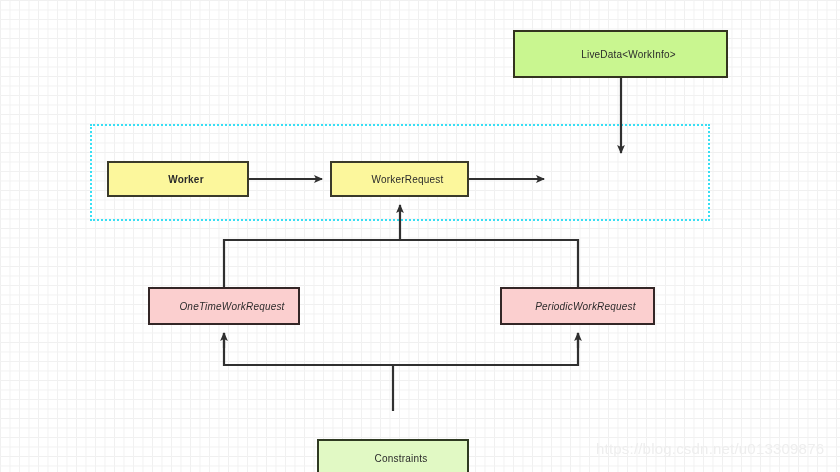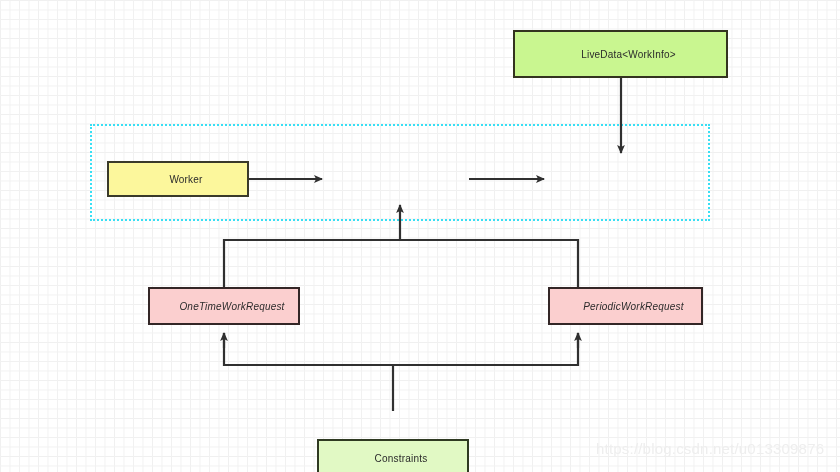--- a/index.html
+++ b/index.html
@@ -105,25 +105,26 @@
     <g>
       <path d="M224,333 L224,365 L578,365 L578,333" fill="none" stroke="#303030" stroke-width="2.2" stroke-linejoin="miter"></path>
       <line x1="224" y1="348" x2="224" y2="333" stroke="#303030" stroke-width="2.2" marker-end="url(#arrowhead)"></line>
       <line x1="578" y1="348" x2="578" y2="333" stroke="#303030" stroke-width="2.2" marker-end="url(#arrowhead)"></line>
       <line x1="393" y1="365" x2="393" y2="411" stroke="#303030" stroke-width="2.2"></line>
     </g>
   </svg>
 
   <div class="node green-bright" id="node-livedata" style="left: 513px; top: 30px; width: 215px; height: 48px; background: rgb(201, 246, 144); border-color: rgb(51, 51, 31);">LiveData&lt;WorkInfo&gt;</div>
 
-  <div class="node yellow" id="node-worker" style="left: 107px; top: 161px; width: 142px; height: 36px; background: rgb(252, 247, 156); border-color: rgb(58, 58, 42);">Worker</div>
+  <div class="node yellow" id="node-worker" style="left: 107px; top: 161px; width: 142px; height: 36px; background: rgb(252, 247, 156); border-color: rgb(58, 58, 42); font-weight: bold;">Worker</div>
 
+  <div class="node yellow" id="node-workerrequest" style="left: 330px; top: 161px; width: 139px; height: 36px; background: rgb(252, 247, 156); border-color: rgb(58, 58, 42);">WorkerRequest</div>
 
 
   <div class="node pink" id="node-onetimeworkrequest" style="left: 148px; top: 287px; width: 152px; height: 38px; background: rgb(251, 207, 207); border-color: rgb(51, 38, 38);">OneTimeWorkRequest</div>
 
-  <div class="node pink" id="node-periodicworkrequest" style="left: 500px; top: 287px; width: 155px; height: 38px; background: rgb(251, 207, 207); border-color: rgb(51, 38, 38); margin-left: 48px;">PeriodicWorkRequest</div>
+  <div class="node pink" id="node-periodicworkrequest" style="left: 500px; top: 287px; width: 155px; height: 38px; background: rgb(251, 207, 207); border-color: rgb(51, 38, 38);">PeriodicWorkRequest</div>
 
   <div class="node green-pale" id="node-constraints" style="left: 317px; top: 411px; width: 152px; height: 38px; background: rgb(225, 249, 196); border-color: rgb(47, 58, 34);">Constraints</div>
 
   <div class="watermark">https://blog.csdn.net/u013309876</div>
 
 </div>
 
 </body></html>

